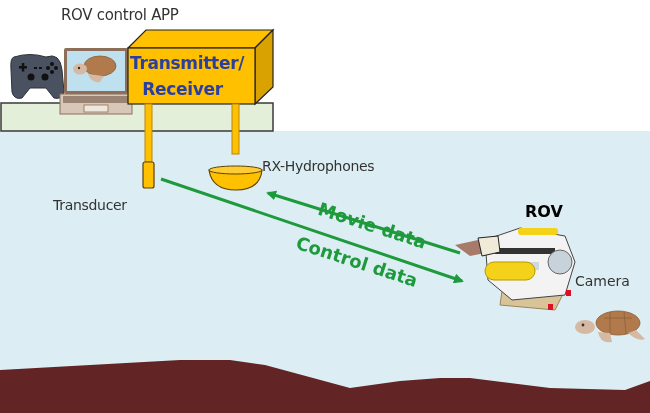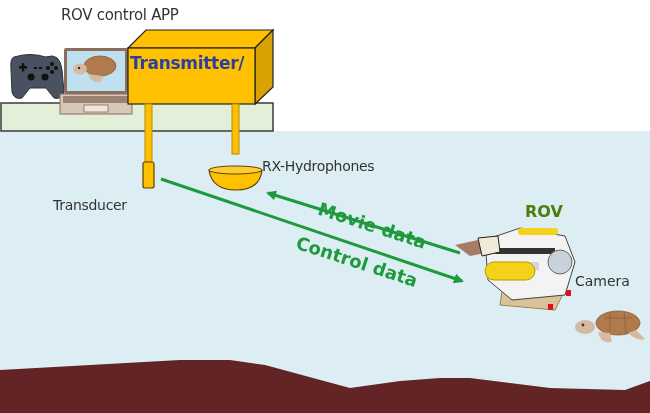--- a/index.html
+++ b/index.html
@@ -5,21 +5,21 @@
   html, body { margin: 0; padding: 0; }
   body { width: 650px; height: 413px; position: relative; overflow: hidden; background: #ffffff; font-family: "DejaVu Sans", sans-serif; }
   #scene { position: absolute; left: 0; top: 0; width: 650px; height: 413px; }
   .lbl { position: absolute; white-space: nowrap; }
   #app-label { left: 15px; top: 6px; font-size: 15px; color: #333333; letter-spacing: -0.3px; margin-left: 46px; }
   #tx-title { left: 130px; top: 50px; width: 105px; text-align: center; font-size: 17px; font-weight: bold; color: #2a3fa0; line-height: 26px; letter-spacing: -0.3px; }
   #transducer-label { left: 53px; top: 165px; font-size: 14px; color: #333333; letter-spacing: -0.3px; margin-top: 32px; }
   #rx-label { left: 262px; top: 158px; font-size: 14px; color: #333333; letter-spacing: -0.3px; }
   #movie-label { left: 322px; top: 198px; font-size: 18px; font-weight: bold; color: #1e9a3c; transform: rotate(18deg); transform-origin: left top; }
   #control-label { left: 300px; top: 232px; font-size: 18px; font-weight: bold; color: #1e9a3c; transform: rotate(18deg); transform-origin: left top; }
-  #rov-label { left: 525px; top: 202px; font-size: 16px; font-weight: bold; color: #4d7c0f; }
+  #rov-label { left: 525px; top: 202px; font-size: 16px; font-weight: bold; color: #000000; }
   #camera-label { left: 575px; top: 273px; font-size: 14px; color: #333333; text-align: right; }
 </style>
 </head>
 <body>
 
 <svg id="scene" viewBox="0 0 650 413" xmlns="http://www.w3.org/2000/svg">
 
   <rect x="0" y="131" width="650" height="282" fill="#dceef4"></rect>
 
   <path fill="#622424" d="M0,370 L180,360 L230,360 L265,365 L350,388 L400,381 L440,378 L470,378 L550,388 L625,390 L650,381 L650,413 L0,413 Z"></path>
@@ -96,19 +96,20 @@
     <ellipse cx="585" cy="327" rx="10" ry="7" fill="#d5b9a3"></ellipse>
     <circle cx="583" cy="325" r="1.4" fill="#333"></circle>
     <path d="M598,332 Q600,344 612,342 L610,333 Z" fill="#d5b9a3"></path>
     <path d="M628,333 Q638,342 645,339 L636,330 Z" fill="#d5b9a3"></path>
   </g>
 </svg>
 
 <div id="app-label" class="lbl">ROV control APP</div>
 <div id="tx-title" class="lbl">
   <div>Transmitter/</div>
+  <div>Receiver</div>
 </div>
 <div id="transducer-label" class="lbl">Transducer</div>
 <div id="rx-label" class="lbl">RX-Hydrophones</div>
 <div id="movie-label" class="lbl">Movie data</div>
 <div id="control-label" class="lbl">Control data</div>
 <div id="rov-label" class="lbl">ROV</div>
 <div id="camera-label" class="lbl">Camera</div>
 
 </body></html>

